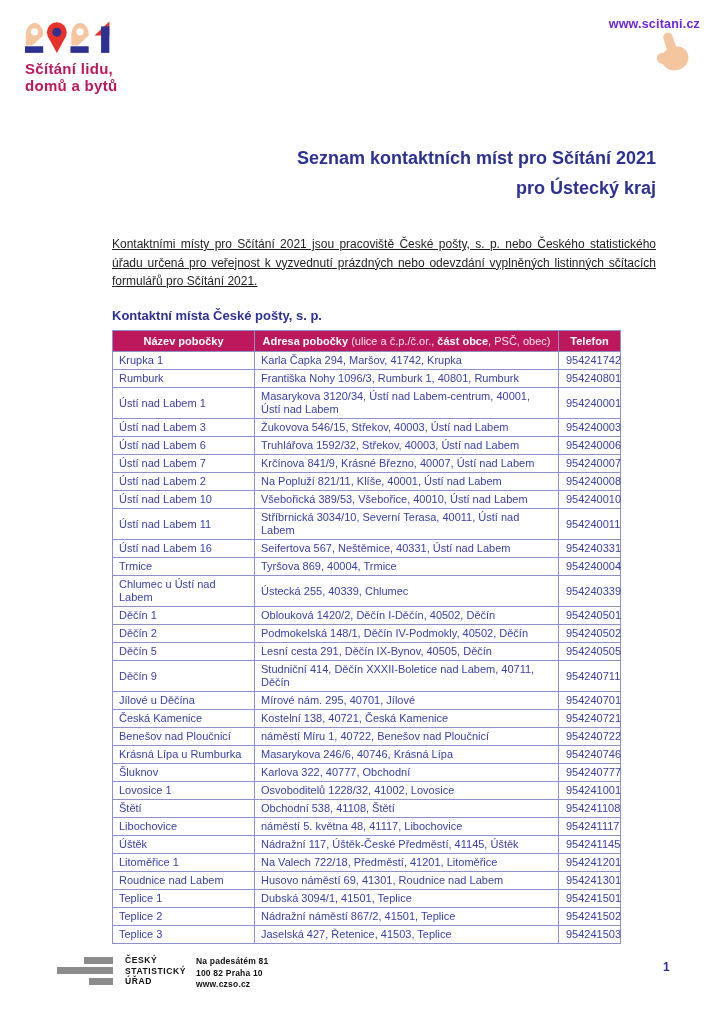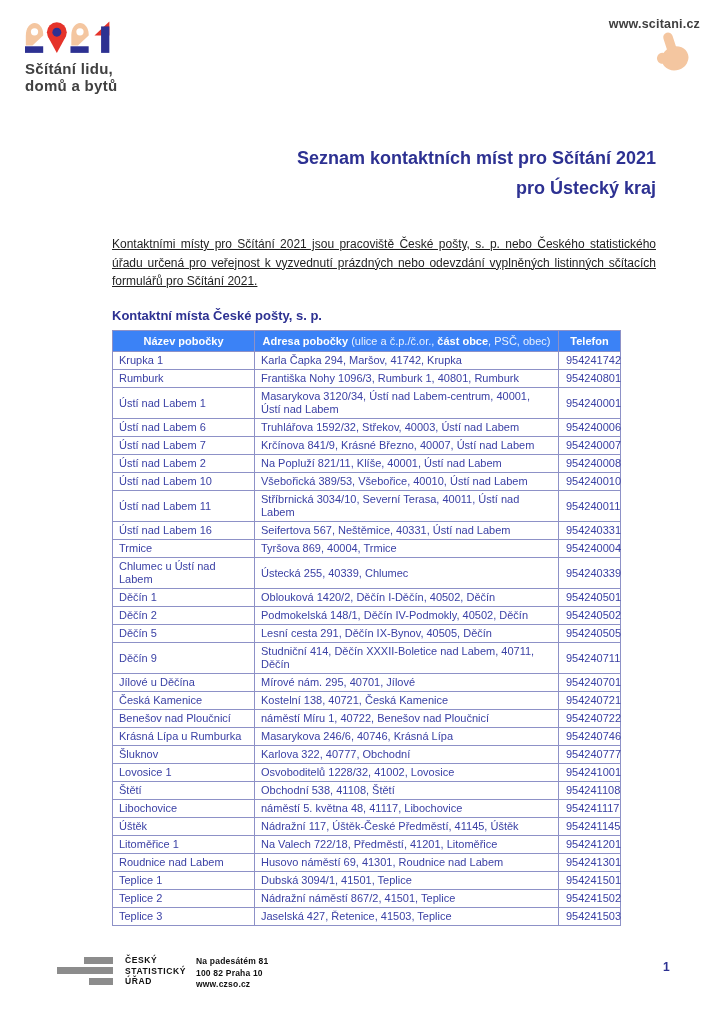--- a/index.html
+++ b/index.html
@@ -11,31 +11,31 @@
     height: 1024px;
     background: #ffffff;
     overflow: hidden;
   }
 
   
   .census-logo { position: absolute; left: 25px; top: 18px; }
   .logo-digits { display: block; }
   .logo-tagline {
     margin-top: 2px;
-    color: #404040;
+    color: #be185d;
     font-weight: bold;
     font-size: 15px;
     line-height: 17px;
     letter-spacing: 0.3px;
   }
   .website {
     position: absolute;
     top: 17px;
     right: 24px;
-    color: #404040;
+    color: #6d28d9;
     font-weight: bold;
     font-size: 12.5px;
     text-decoration: none;
     letter-spacing: 0.2px;
   }
   .hand-icon { position: absolute; top: 31px; right: 32px; }
 
   
   .doc-title {
     position: absolute;
@@ -77,21 +77,21 @@
   .contact-table-wrap { position: absolute; left: 112px; top: 330px; }
   table.contact-table {
     border-collapse: collapse;
     width: 508px;
     table-layout: fixed;
   }
   .contact-table col.c-name  { width: 142px; }
   .contact-table col.c-addr  { width: 304px; }
   .contact-table col.c-phone { width: 62px; }
   .contact-table th {
-    background: #3b82f6;
+    background: #be185d;
     color: #ffffff;
     font-size: 11px;
     font-weight: bold;
     height: 21px;
     text-align: center;
     border: 1px solid #8d91c7;
     padding: 1px 4px;
     vertical-align: middle;
   }
   .contact-table th .hdr-light {
@@ -230,20 +230,25 @@
       <td>Rumburk</td>
       <td>Františka Nohy 1096/3, Rumburk 1, 40801, Rumburk</td>
       <td class="phone-cell">954240801</td>
     </tr>
           <tr>
       <td>Ústí nad Labem 1</td>
       <td>Masarykova 3120/34, Ústí nad Labem-centrum, 40001, Ústí nad Labem</td>
       <td class="phone-cell">954240001</td>
     </tr>
           <tr>
+      <td>Ústí nad Labem 3</td>
+      <td>Žukovova 546/15, Střekov, 40003, Ústí nad Labem</td>
+      <td class="phone-cell">954240003</td>
+    </tr>
+          <tr>
       <td>Ústí nad Labem 6</td>
       <td>Truhlářova 1592/32, Střekov, 40003, Ústí nad Labem</td>
       <td class="phone-cell">954240006</td>
     </tr>
           <tr>
       <td>Ústí nad Labem 7</td>
       <td>Krčínova 841/9, Krásné Březno, 40007, Ústí nad Labem</td>
       <td class="phone-cell">954240007</td>
     </tr>
           <tr>

